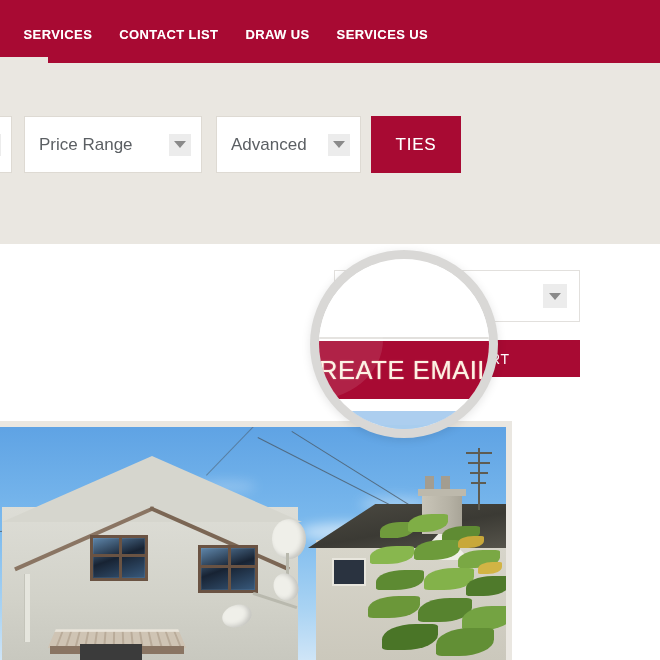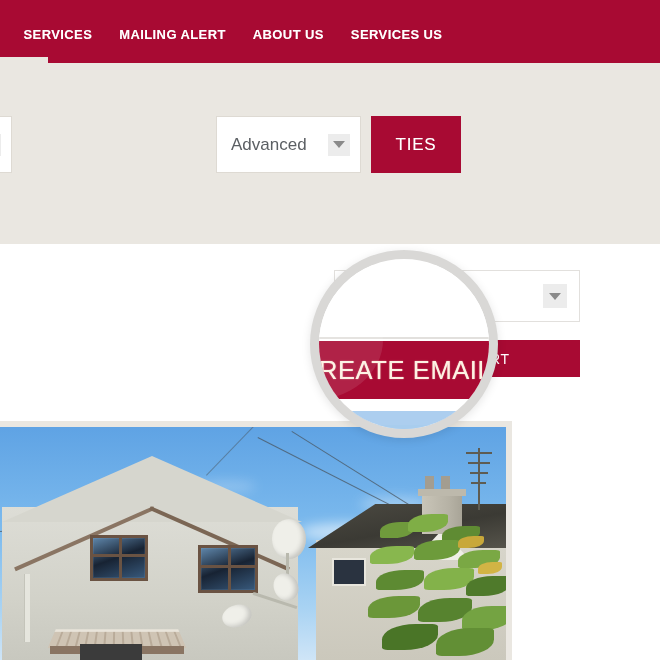--- a/index.html
+++ b/index.html
@@ -523,37 +523,43 @@
 <body>
 
 <div id="page">
 
   <div class="navbar">
     <div class="nav-items">
       <span class="nav-item first">TIES</span>
       <span class="nav-gap-1"></span>
       <span class="nav-item">SERVICES</span>
       <span class="nav-gap-2"></span>
-      <span class="nav-item">MAILING ALERT</span>
+      <span class="nav-item">CONTACT LIST</span>
       <span class="nav-gap-3"></span>
-      <span class="nav-item">ABOUT US</span>
+      <span class="nav-item">DRAW US</span>
       <span class="nav-gap-4"></span>
       <span class="nav-item">SERVICES US</span>
     </div>
     <div class="nav-active-tab"></div>
   </div>
 
   <div class="search-band">
     <div class="search-band-inner">
 
       <div class="filter-field" id="field-location">
         <span class="fld-label"></span>
         <span class="caret-box"></span>
       </div>
 
+      <div class="filter-field" id="field-price">
+        <span class="fld-label">Price Range</span>
+        <span class="caret-box">
+            <span class="caret"></span>
+          </span>
+      </div>
 
       <div class="filter-field" id="field-beds">
         <span class="fld-label">Advanced</span>
         <span class="caret-box">
             <span class="caret"></span>
           </span>
       </div>
 
       <div class="pill-btn" id="btn-draw">TIES</div>
     </div>

